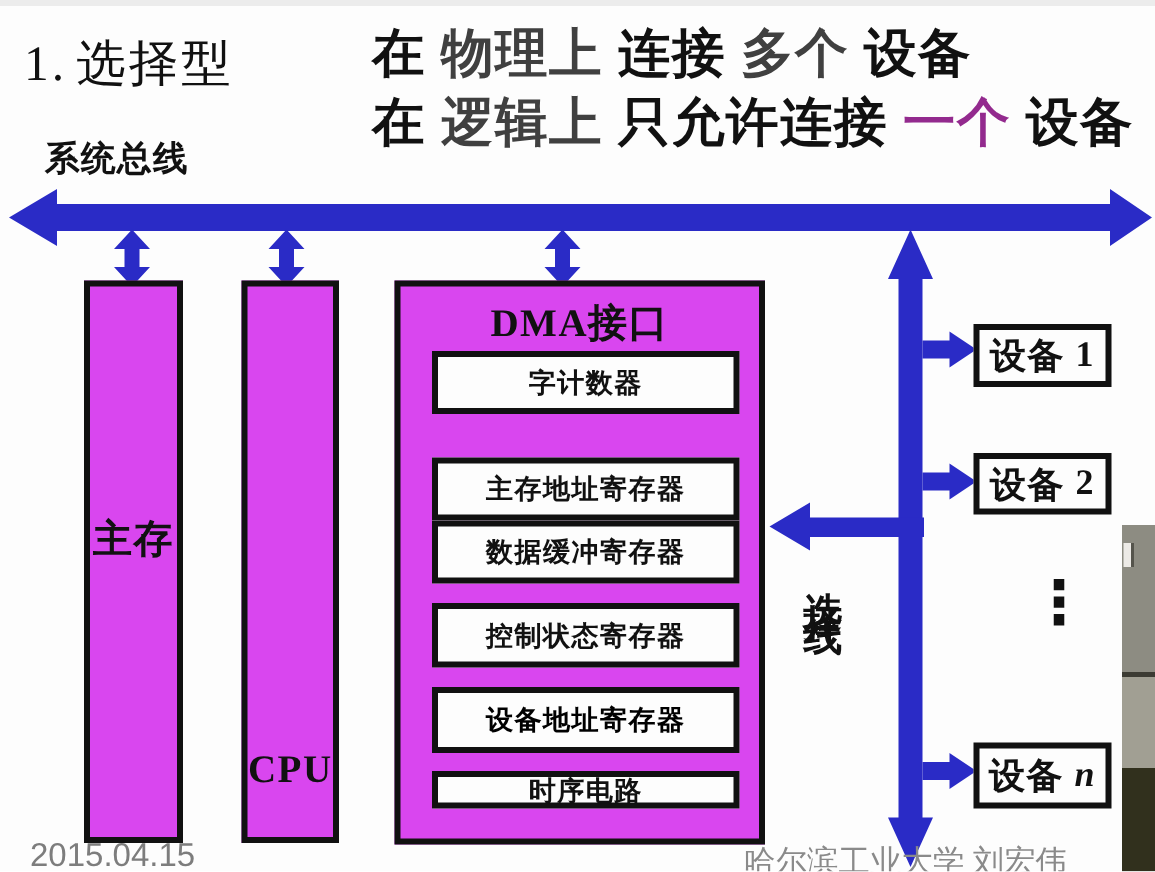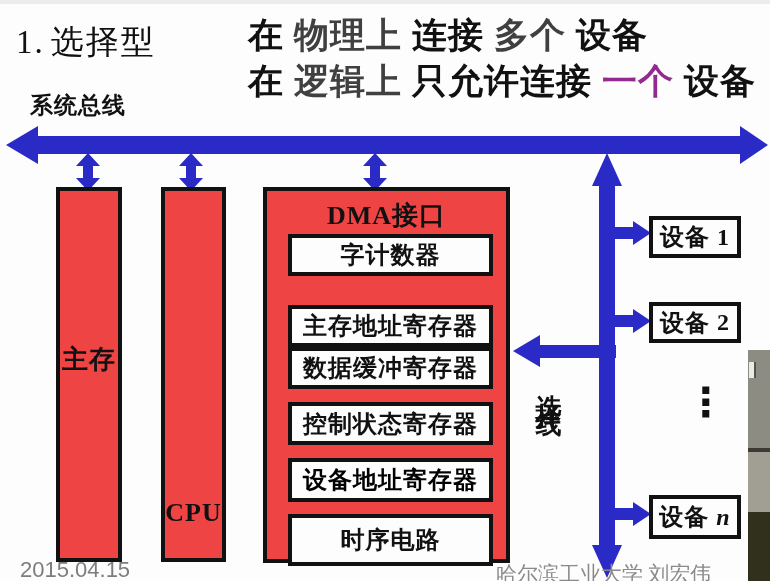--- a/index.html
+++ b/index.html
@@ -19,34 +19,34 @@
   .hl .seg{margin-right:10px;}
   .hl .seg:last-child{margin-right:0;}
   .blue-t{color:#404040;}
   .purple-t{color:#932a8e;}
   
   .bus-label{position:absolute;left:30px;top:90px;font-size:23px;font-weight:600;letter-spacing:1px;}
   
   .arrows{position:absolute;left:0;top:0;width:770px;height:581px;pointer-events:none;}
   .arrows polygon{fill:#2a2bc6;}
   
-  .blk{position:absolute;border:4px solid #111;background:#ef4444;box-sizing:border-box;}
+  .blk{position:absolute;border:4px solid #111;background:#d946ef;box-sizing:border-box;}
   .memory-box{left:56px;top:187px;width:66px;height:375px;display:flex;align-items:center;justify-content:center;padding-bottom:30px;}
   .cpu-box{left:161px;top:187px;width:65px;height:375px;display:flex;align-items:flex-end;justify-content:center;padding-bottom:30px;}
   .memory-box .lbl,.cpu-box .lbl{font-size:26px;font-weight:700;letter-spacing:1px;}
   .dma-box{left:263px;top:187px;width:247px;height:376px;}
   .dma-title{position:absolute;left:263px;top:198px;width:247px;text-align:center;font-size:26px;font-weight:700;letter-spacing:1px;}
   .reg{position:absolute;left:288px;width:205px;border:4px solid #111;background:#fdfdfd;box-sizing:border-box;
-       display:flex;align-items:center;justify-content:center;font-size:24px;font-weight:600;letter-spacing:1px;white-space:nowrap;}
+       display:flex;align-items:center;justify-content:center;font-size:18px;font-weight:600;letter-spacing:1px;white-space:nowrap;}
   .reg.r0{top:234px;height:42px;}
   .reg.r1{top:291px;height:42px;margin-top:14px;}
   .reg.r2{top:347px;height:42px;}
   .reg.r3{top:402px;height:43px;}
   .reg.r4{top:458px;height:44px;color:#000000;}
-  .reg.r5{top:514px;height:52px;}
+  .reg.r5{top:514px;height:25px;}
   
   .dev{position:absolute;left:649px;width:92px;border:4px solid #111;background:#fdfdfd;box-sizing:border-box;
        display:flex;align-items:center;justify-content:center;font-size:24px;font-weight:600;letter-spacing:1px;white-space:nowrap;}
   .dev.d1{top:216px;height:42px;}
   .dev.d2{top:302px;height:41px;}
   .dev.dn{top:495px;height:44px;}
   .dev .idx{margin-left:7px;font-weight:700;}
   .dev.dn .idx{font-style:italic;}
   
   .select-label{position:absolute;left:534px;top:374px;width:32px;height:110px;

